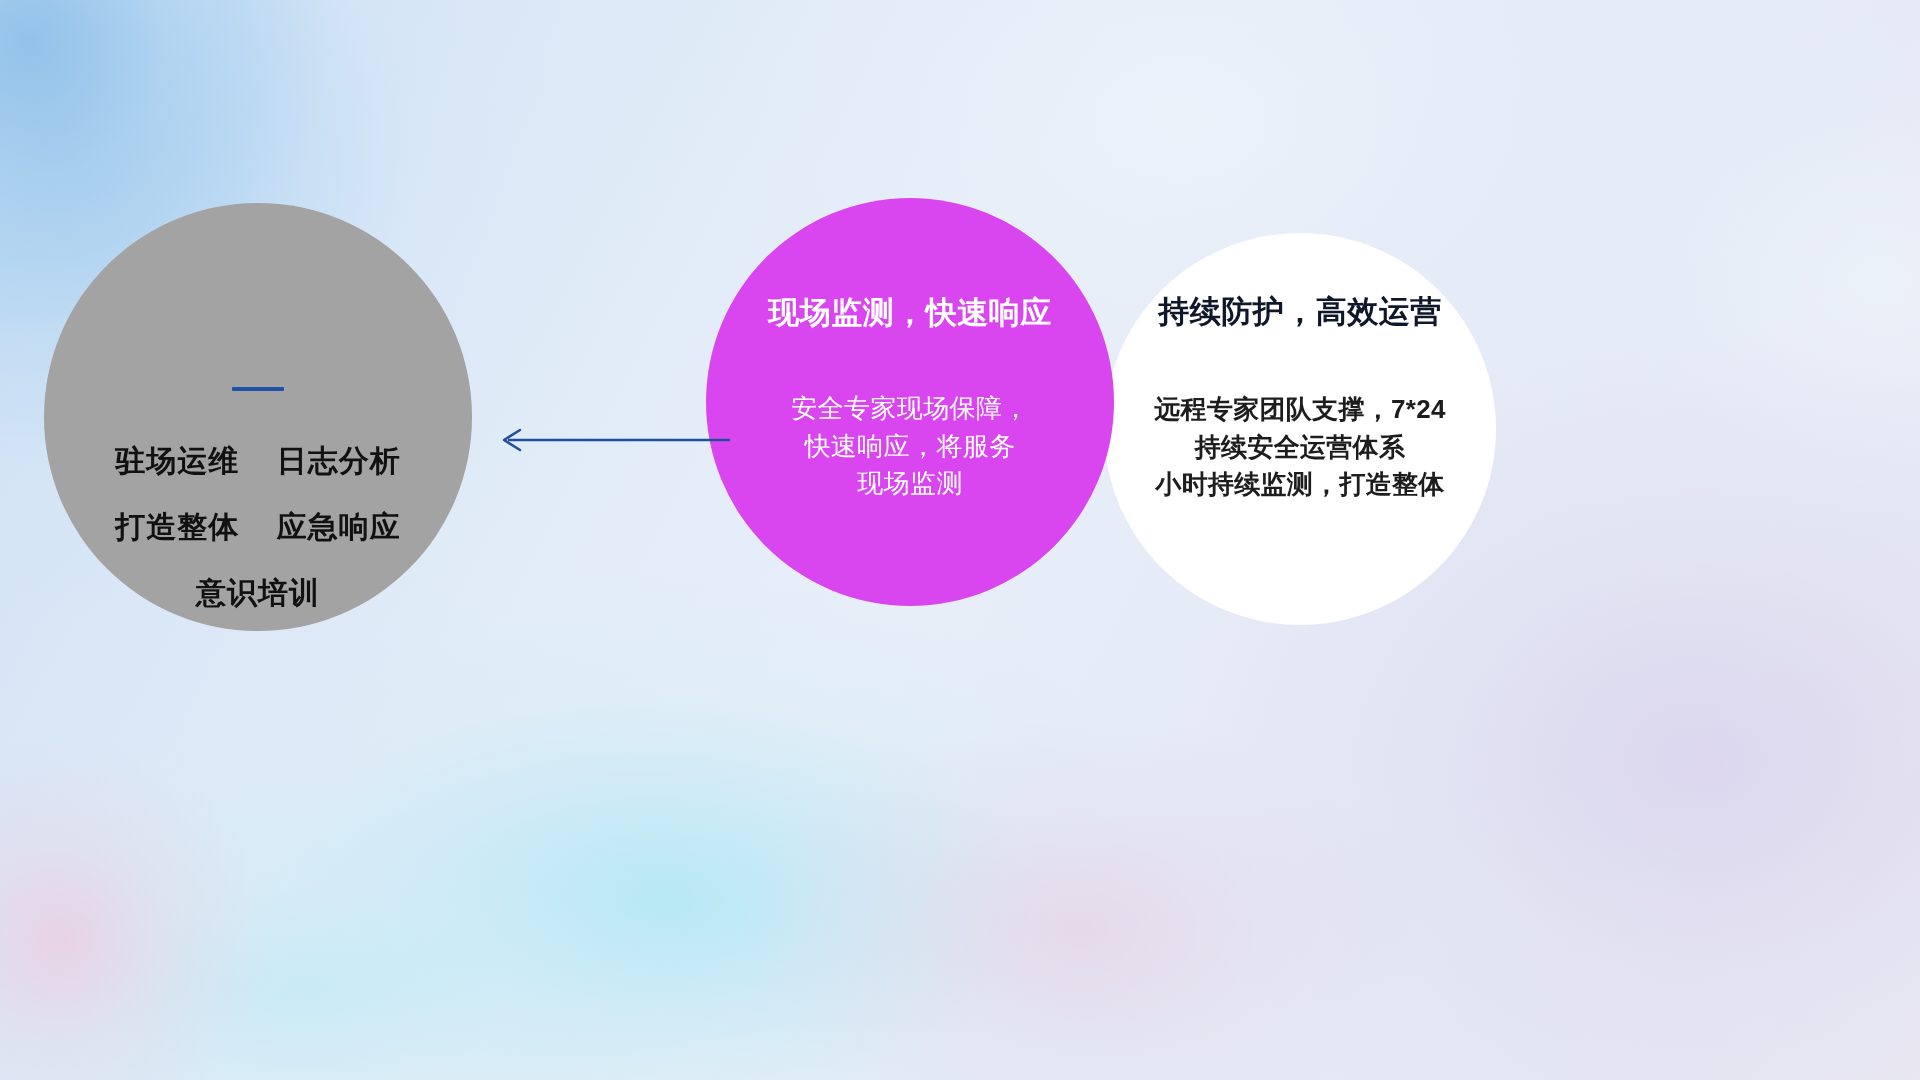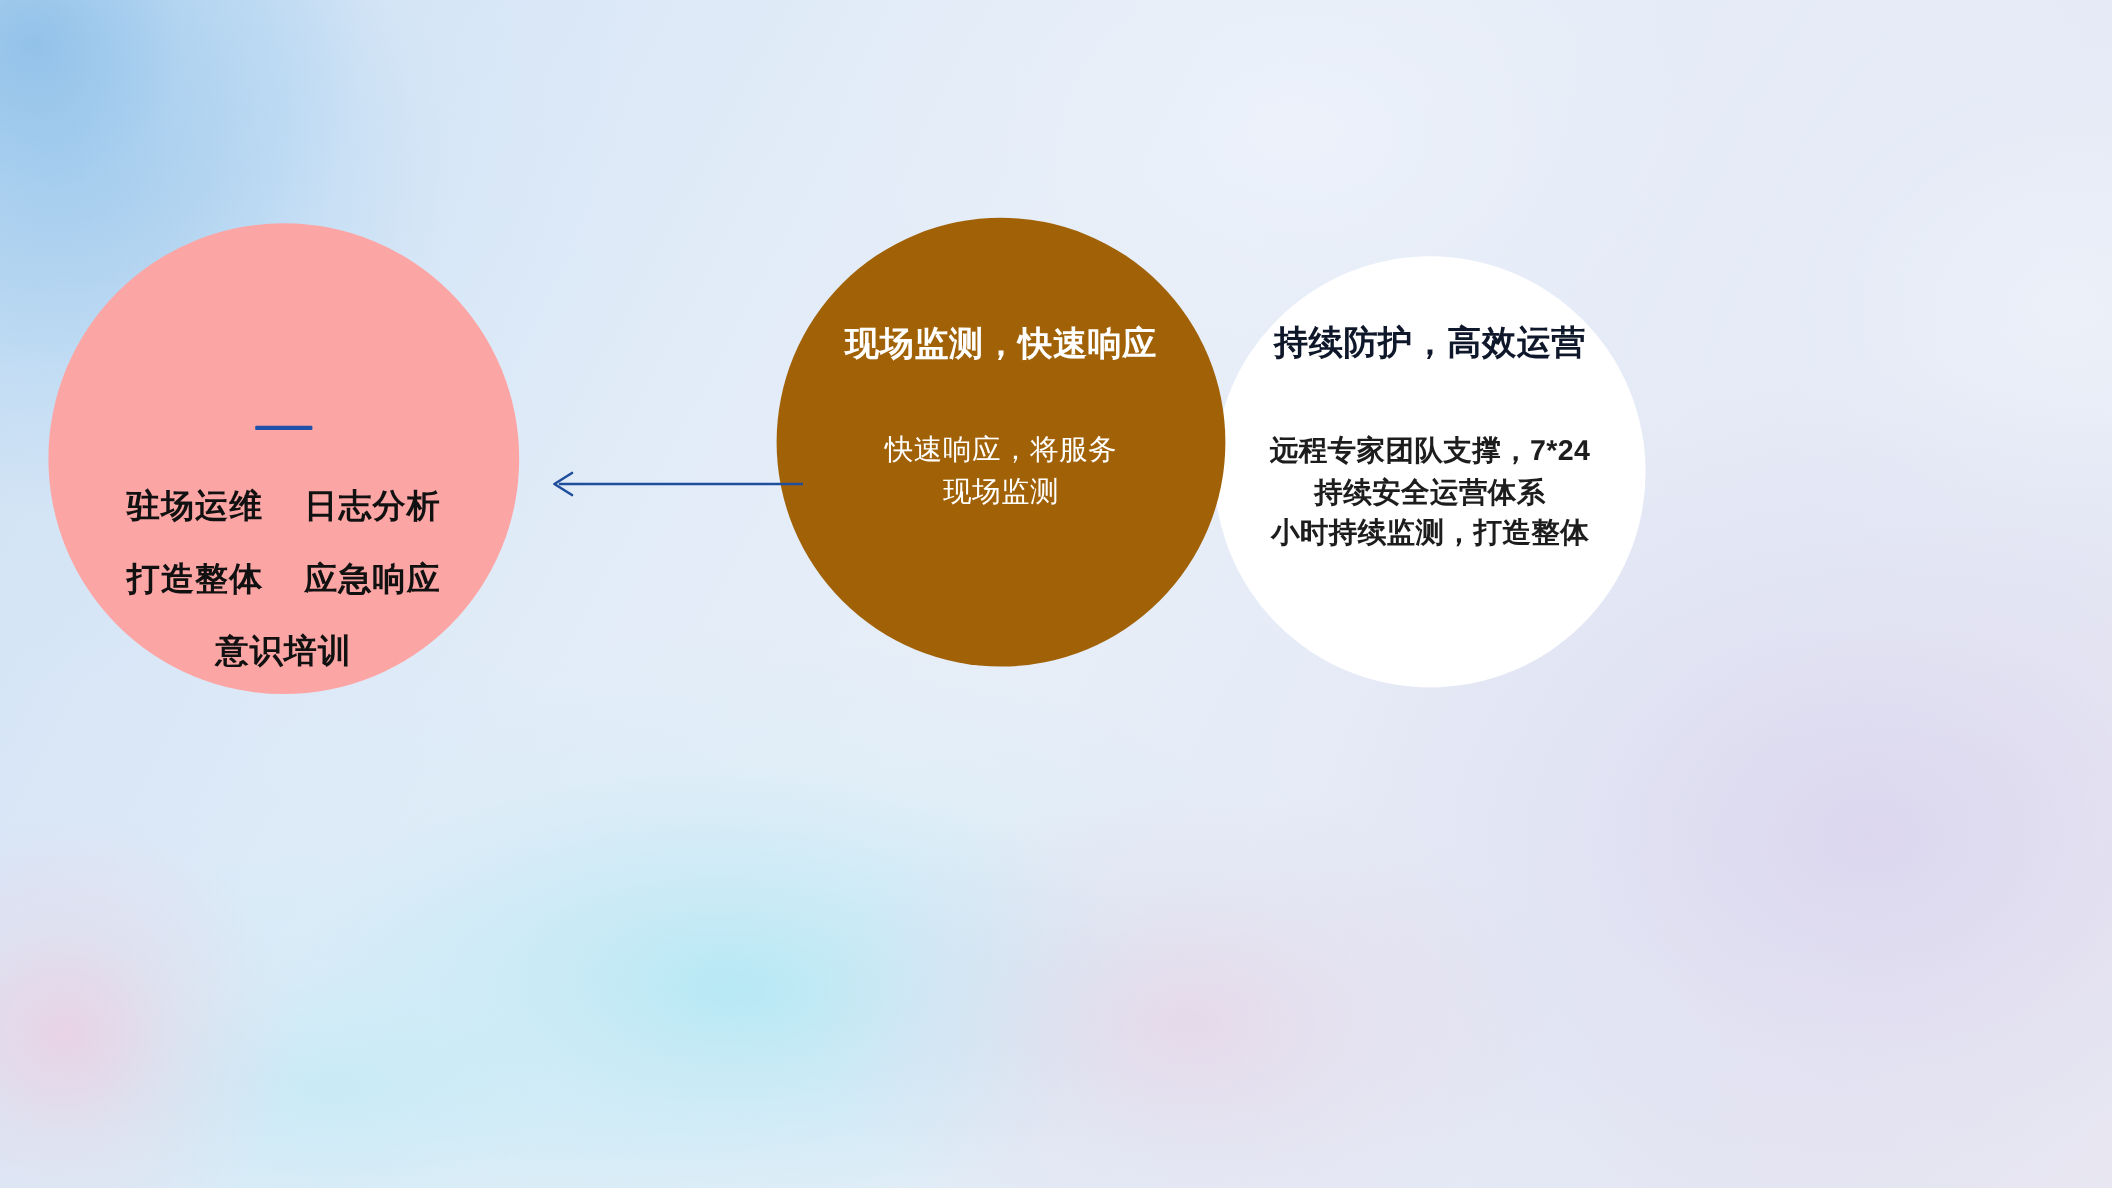--- a/index.html
+++ b/index.html
@@ -112,29 +112,29 @@
     display: flex;
     flex-direction: column;
     align-items: center;
   }
 
   #circle-left {
     left: 44px;
     top: 203px;
     width: 428px;
     height: 428px;
-    background: #fca5a5;
+    background: #a3a3a3;
   }
 
   #circle-middle {
     left: 706px;
     top: 198px;
     width: 408px;
     height: 408px;
-    background: #a16207;
+    background: #d946ef;
     z-index: 3;
   }
 
   #circle-right {
     left: 1104px;
     top: 233px;
     width: 392px;
     height: 392px;
     background: #ffffff;
     z-index: 2;
@@ -272,20 +272,21 @@
         <div>持续安全运营体系</div>
         <div>小时持续监测，打造整体</div>
       </div>
     </div>
   </div>
 
   <div class="circle" id="circle-middle">
     <div class="mid-inner">
       <div class="mid-title">现场监测，快速响应</div>
       <div class="mid-body">
+        <div>安全专家现场保障，</div>
         <div>快速响应，将服务</div>
         <div>现场监测</div>
       </div>
     </div>
   </div>
 
   <svg id="flow-arrow" viewBox="0 0 250 52">
     <line x1="250" y1="26" x2="28" y2="26" stroke="#1f4f9c" stroke-width="2.4"></line>
     <polyline points="40,16 24,26 40,36" fill="none" stroke="#1f4f9c" stroke-width="2.4" stroke-linecap="round" stroke-linejoin="round"></polyline>
   </svg>

